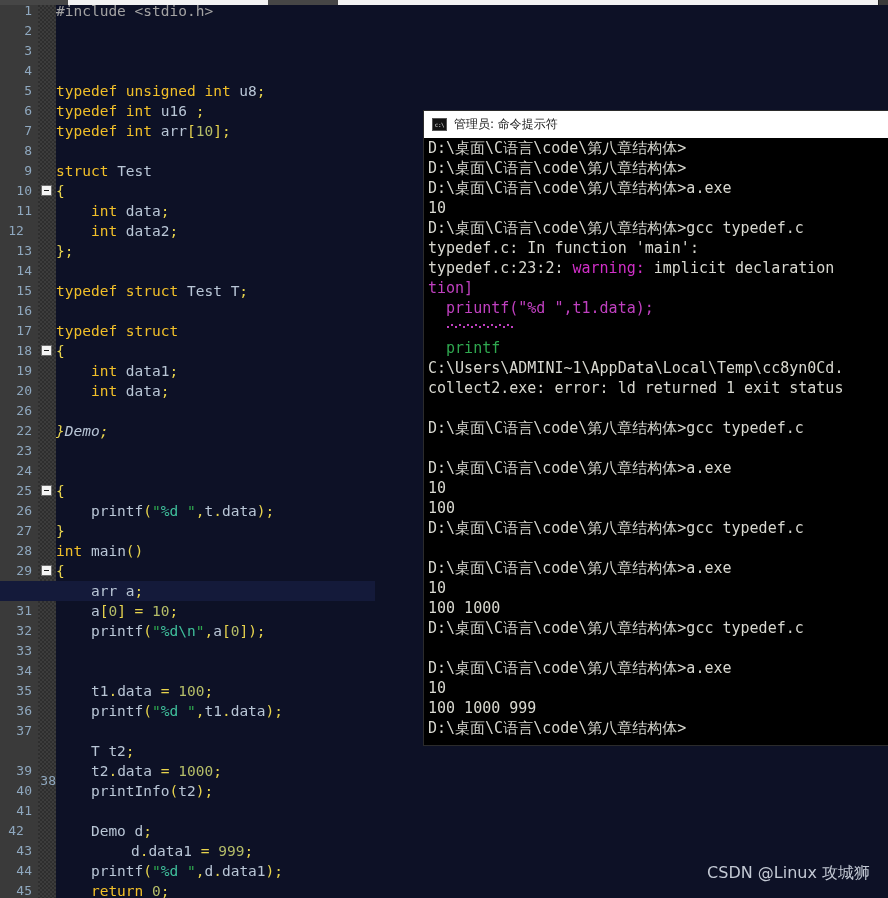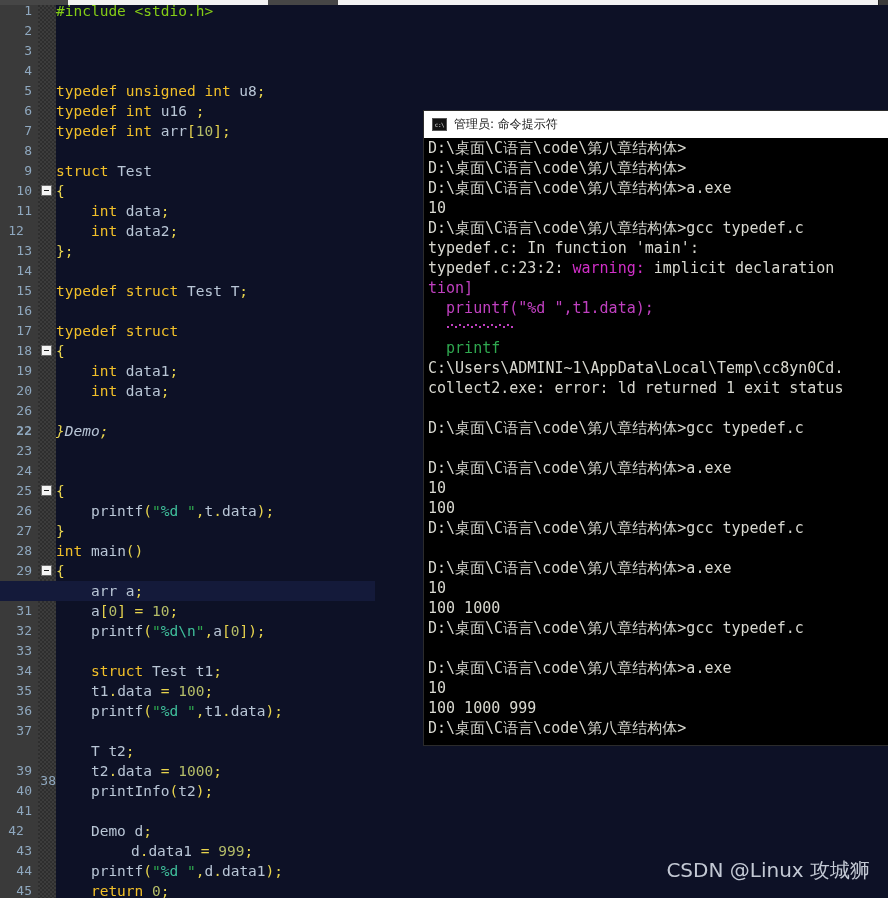--- a/index.html
+++ b/index.html
@@ -35,21 +35,21 @@
   .foldbox{position:absolute;left:41px;width:11px;height:11px;background:#f4f4f4;border:1px solid #6b6b6b;box-sizing:border-box;}
   .foldbox:after{content:"";position:absolute;left:2px;top:4px;width:5px;height:1px;background:#1a1a1a;}
 
   
   .k{color:#f2c029;}          
   .id{color:#b9c6d6;}         
   .num{color:#b5bd68;}        
   .str{color:#2fa84f;}        
   .fmt{color:#3fbf9b;}        
   .pn{color:#e8d44d;}         
-  .pre{color:#84cc16;}         
+  .pre{color:#a3a3a3;}         
 
   
   .console{position:absolute;left:423px;top:110px;width:470px;height:636px;background:#000;
     border:1px solid #2b2b2b;box-sizing:border-box;overflow:hidden;}
   .con-title{position:absolute;left:0;top:0;width:470px;height:27px;background:#ffffff;
     display:flex;align-items:center;padding-left:8px;box-sizing:border-box;}
   .con-ico{width:15px;height:13px;background:#111;border:1px solid #555;box-sizing:border-box;
     display:flex;align-items:center;justify-content:center;margin-right:7px;flex:0 0 auto;}
   .con-ico span{font-size:6px;color:#ddd;font-family:"DejaVu Sans Mono",monospace;line-height:1;letter-spacing:-.5px;}
   .con-title-text{font-family:"DejaVu Sans","Liberation Sans",sans-serif;font-size:12px;color:#1a1a1a;white-space:nowrap;}
@@ -61,21 +61,21 @@
   .cl .grn{color:#2fa84f;}
 
   
   .sq{position:absolute;left:446px;top:324px;width:68px;height:4px;
       background-image:radial-gradient(circle at 2px 3px, #c040c0 1.2px, transparent 1.4px),
                        radial-gradient(circle at 6px 1px, #c040c0 1.2px, transparent 1.4px);
       background-size:8px 4px;}
 
   
   .wm{position:absolute;right:18px;bottom:14px;font-family:"DejaVu Sans","Liberation Sans",sans-serif;
-      font-size:20px;color:#c3c9d4;white-space:nowrap;}
+      font-size:16px;color:#c3c9d4;white-space:nowrap;}
 </style>
 </head>
 <body>
 
 <div id="root">
 
   <div class="tabstrip">
     <div class="tb" style="left:0;width:68px;"></div>
     <div class="tb active" style="left:68px;width:200px;"></div>
     <div class="tb" style="left:268px;width:70px;"></div>
@@ -101,21 +101,21 @@
         <div class="ln" style="top: 216px; text-align: center;">12</div>
         <div class="ln" style="top: 236px;">13</div>
         <div class="ln" style="top: 256px;">14</div>
         <div class="ln" style="top: 276px;">15</div>
         <div class="ln" style="top: 296px;">16</div>
         <div class="ln" style="top: 316px;">17</div>
         <div class="ln" style="top: 336px;">18</div>
         <div class="ln" style="top: 356px;">19</div>
         <div class="ln" style="top: 376px;">20</div>
         <div class="ln" style="top: 396px;">26</div>
-        <div class="ln" style="top: 416px; font-weight: bold;">22</div>
+        <div class="ln" style="top: 416px;">22</div>
         <div class="ln" style="top: 436px;">23</div>
         <div class="ln" style="top: 456px;">24</div>
         <div class="ln" style="top: 476px;">25</div>
         <div class="ln" style="top: 496px;">26</div>
         <div class="ln" style="top: 516px;">27</div>
         <div class="ln" style="top: 536px;">28</div>
         <div class="ln" style="top: 556px;">29</div>
         <div class="ln" style="top: 576px;">30</div>
         <div class="ln" style="top: 596px;">31</div>
         <div class="ln" style="top: 616px;">32</div>
@@ -168,21 +168,20 @@
         <div class="codeline" style="top: 436px;"></div>
         <div class="codeline" style="top: 476px;"><span class="pn">{</span></div>
         <div class="codeline" style="top: 496px;">    <span class="id">printf</span><span class="pn">(</span><span class="str">"</span><span class="fmt">%d</span> <span class="str">"</span><span class="pn">,</span><span class="id">t</span><span class="pn">.</span><span class="id">data</span><span class="pn">)</span><span class="pn">;</span></div>
         <div class="codeline" style="top: 516px;"><span class="pn">}</span></div>
         <div class="codeline" style="top: 536px;"><span class="k">int</span> <span class="id">main</span><span class="pn">(</span><span class="pn">)</span></div>
         <div class="codeline" style="top: 556px;"><span class="pn">{</span></div>
         <div class="codeline" style="top: 576px;">    <span class="id">arr</span> <span class="id">a</span><span class="pn">;</span></div>
         <div class="codeline" style="top: 596px;">    <span class="id">a</span><span class="pn">[</span><span class="num">0</span><span class="pn">]</span> <span class="pn">=</span> <span class="num">10</span><span class="pn">;</span></div>
         <div class="codeline" style="top: 616px;">    <span class="id">printf</span><span class="pn">(</span><span class="str">"</span><span class="fmt">%d</span><span class="fmt">\n</span><span class="str">"</span><span class="pn">,</span><span class="id">a</span><span class="pn">[</span><span class="num">0</span><span class="pn">]</span><span class="pn">)</span><span class="pn">;</span></div>
         <div class="codeline" style="top: 636px;"></div>
-        <div class="codeline" style="top: 656px;">    <span class="k">struct</span> <span class="id">Test</span> <span class="id">t1</span><span class="pn">;</span></div>
         <div class="codeline" style="top: 676px;">    <span class="id">t1</span><span class="pn">.</span><span class="id">data</span> <span class="pn">=</span> <span class="num">100</span><span class="pn">;</span></div>
         <div class="codeline" style="top: 696px;">    <span class="id">printf</span><span class="pn">(</span><span class="str">"</span><span class="fmt">%d</span> <span class="str">"</span><span class="pn">,</span><span class="id">t1</span><span class="pn">.</span><span class="id">data</span><span class="pn">)</span><span class="pn">;</span></div>
         <div class="codeline" style="top: 716px;"></div>
         <div class="codeline" style="top: 736px;">    <span class="id">T</span> <span class="id">t2</span><span class="pn">;</span></div>
         <div class="codeline" style="top: 756px;">    <span class="id">t2</span><span class="pn">.</span><span class="id">data</span> <span class="pn">=</span> <span class="num">1000</span><span class="pn">;</span></div>
         <div class="codeline" style="top: 776px;">    <span class="id">printInfo</span><span class="pn">(</span><span class="id">t2</span><span class="pn">)</span><span class="pn">;</span></div>
         <div class="codeline" style="top: 796px;"></div>
         <div class="codeline" style="top: 816px;">    <span class="id">Demo</span> <span class="id">d</span><span class="pn">;</span></div>
         <div class="codeline" style="top: 836px; padding-left: 40px;">    <span class="id">d</span><span class="pn">.</span><span class="id">data1</span> <span class="pn">=</span> <span class="num">999</span><span class="pn">;</span></div>
         <div class="codeline" style="top: 856px;">    <span class="id">printf</span><span class="pn">(</span><span class="str">"</span><span class="fmt">%d</span> <span class="str">"</span><span class="pn">,</span><span class="id">d</span><span class="pn">.</span><span class="id">data1</span><span class="pn">)</span><span class="pn">;</span></div>

